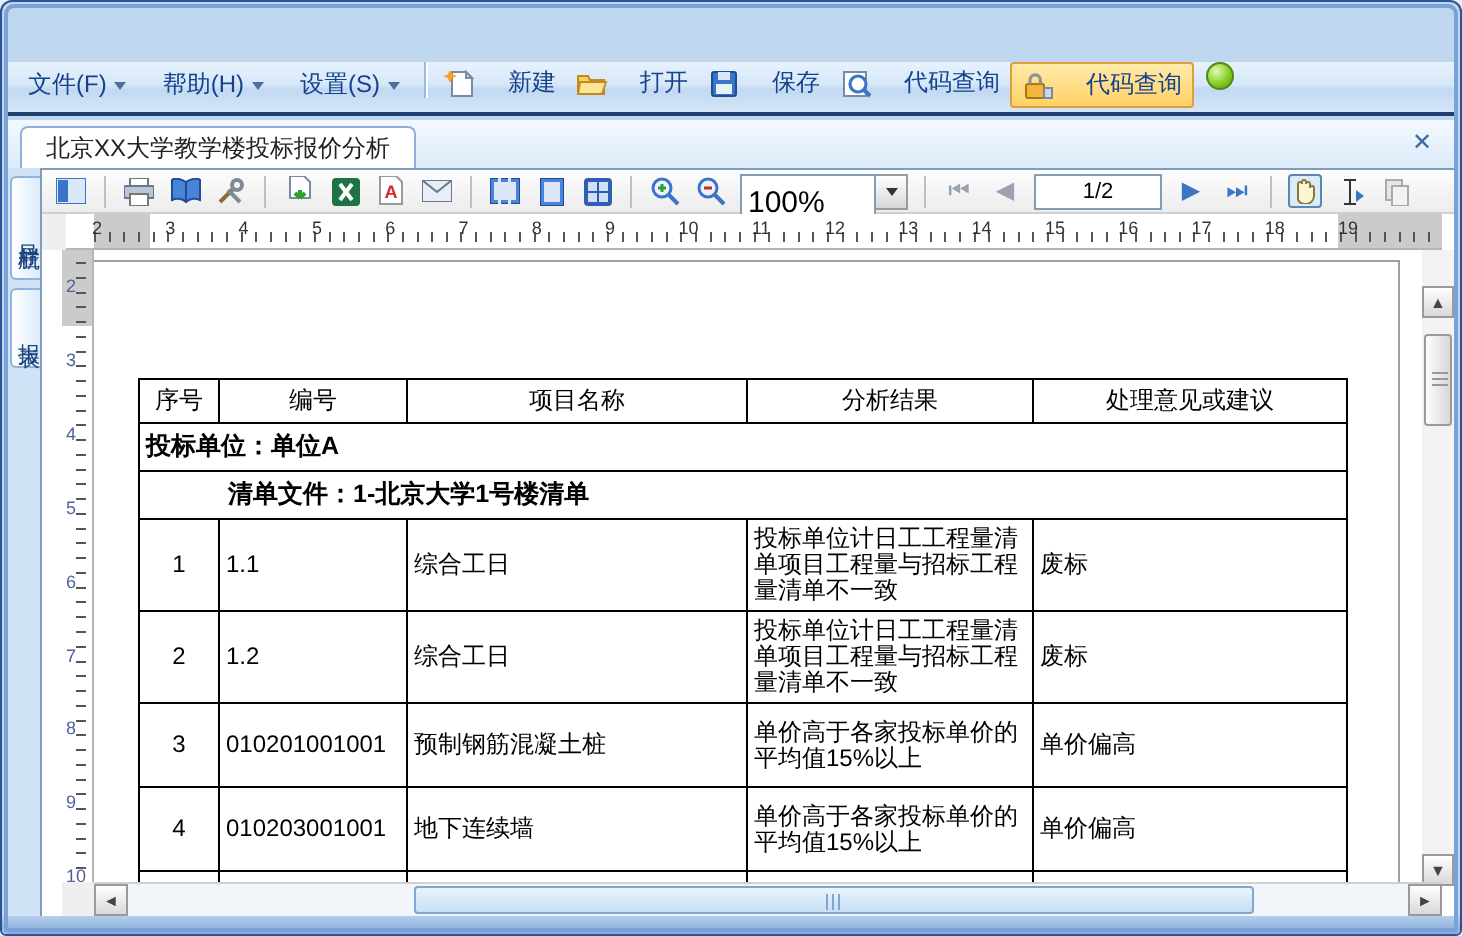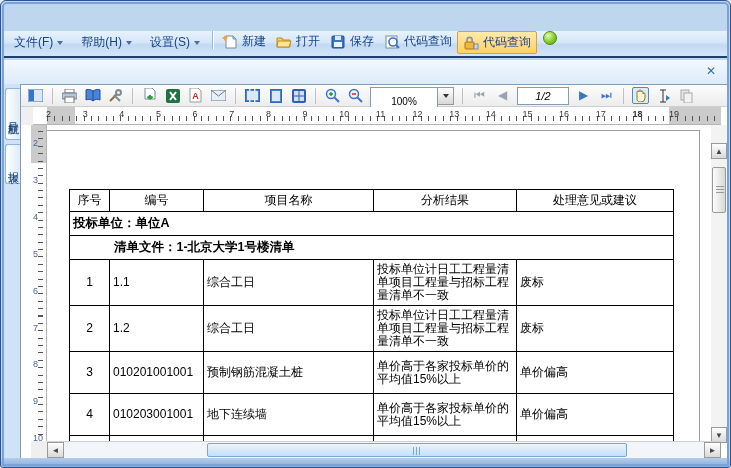--- a/index.html
+++ b/index.html
@@ -12,45 +12,45 @@
   .app-icon{width:16px;height:16px;margin:0 6px 0 10px;background:linear-gradient(#fdfeff,#c8ddf5);border:1px solid #6f9bd1;border-radius:3px;}
   .title-text{flex:1;text-align:center;font-size:13px;color:#17427e;text-shadow:0 1px 0 #ffffff;white-space:nowrap;overflow:hidden;}
   .win-btns{display:flex;gap:14px;margin-right:16px;}
   .win-btn{width:22px;height:16px;display:flex;align-items:center;justify-content:center;color:#3f66a0;cursor:pointer;}
 
   
   .menubar{position:absolute;left:3px;top:30px;width:725px;height:27px;background:linear-gradient(#e7f2fd 0%,#d6e7f9 45%,#c2d9f2 55%,#d4e5f7 100%);border-bottom:2px solid #1f3f6e;display:flex;align-items:flex-start;font-size:12px;color:#15428b;}
   .menu-item{display:flex;align-items:center;gap:4px;padding:3px 8px;margin-left:2px;border-radius:2px;cursor:default;}
   .dd-arrow{width:0;height:0;border-left:3px solid transparent;border-right:3px solid transparent;border-top:4px solid #4d6e9e;}
   .mb-sep{width:1px;height:18px;background:#9db9dd;margin:0 4px;box-shadow:1px 0 0 #ffffff;}
-  .tool-btn{display:flex;align-items:center;gap:4px;padding:2px 5px;border-radius:2px;cursor:default;white-space:nowrap;}
+  .tool-btn{display:flex;align-items:center;gap:16px;padding:2px 5px;border-radius:2px;cursor:default;white-space:nowrap;}
   .tool-btn.highlight{background:linear-gradient(#ffeaa9,#ffd166);border:1px solid #dd9f3d;}
   .tb-ico{width:16px;height:16px;display:inline-block;}
   .status-ball{width:14px;height:14px;border-radius:50%;margin-left:6px;background:radial-gradient(circle at 35% 30%,#e2f8b4,#86cf27 55%,#569310);border:1px solid #4e8a10;}
 
   
   .tabbar{position:absolute;left:3px;top:59px;width:725px;height:24px;background:linear-gradient(#f3f8fe,#dcebfa);}
   .doc-tab{position:absolute;left:6px;bottom:0;height:21px;padding:0 12px;background:#ffffff;border:1px solid #8fb0d8;border-bottom:none;border-radius:4px 4px 0 0;font-size:12px;color:#222;display:flex;align-items:center;}
   .tab-close{position:absolute;right:10px;top:3px;width:16px;height:16px;color:#3b6ea5;font-weight:bold;font-size:12px;text-align:center;line-height:16px;cursor:pointer;}
 
   
   .main{position:absolute;left:3px;top:83px;width:725px;height:375px;background:#cfe2f6;}
   .side-strip{position:absolute;left:0;top:0;width:16px;height:100%;background:#cfe2f6;}
   .side-tab{position:absolute;left:1px;width:15px;background:linear-gradient(90deg,#ffffff,#dcebfa);border:1px solid #8fb4dd;border-right:none;border-radius:3px 0 0 3px;writing-mode:vertical-rl;text-orientation:upright;font-size:11px;color:#1c447e;display:flex;align-items:center;justify-content:center;padding:6px 0;cursor:pointer;letter-spacing:1px;}
   .preview{position:absolute;left:16px;top:0;width:709px;height:375px;background:#ffffff;border:1px solid #7f9db9;}
 
   
   .ptoolbar{position:absolute;left:0;top:0;width:707px;height:22px;background:linear-gradient(#fdfdfd,#ececec);border-bottom:1px solid #cfcfcf;display:flex;align-items:center;padding-left:6px;gap:6px;}
   .p-ico{width:17px;height:17px;flex:0 0 auto;display:flex;align-items:center;justify-content:center;cursor:pointer;}
   .p-sep{width:1px;height:16px;background:#c0c0c0;margin:0 2px;flex:0 0 auto;}
   .zoom-combo{display:flex;flex:0 0 auto;height:18px;}
-  .zoom-input{width:68px;height:18px;border:1px solid #7f9db9;font-size:10px;padding:14px 3px;font-family:"Liberation Sans",sans-serif;text-align:center;}
+  .zoom-input{width:68px;height:18px;border:1px solid #7f9db9;font-size:15px;padding:14px 3px;font-family:"Liberation Sans",sans-serif;}
   .combo-btn{width:16px;height:18px;background:linear-gradient(#fefefe,#d8d8d8);border:1px solid #9a9a9a;border-left:none;display:flex;align-items:center;justify-content:center;cursor:pointer;}
   .combo-btn .dd-arrow{border-top-color:#333;}
-  .page-input{width:52px;height:18px;border:1px solid #7f9db9;font-size:11px;text-align:center;padding:1px;font-family:"Liberation Sans",sans-serif;flex:0 0 auto;font-style:italic;}
+  .page-input{width:64px;height:18px;border:1px solid #7f9db9;font-size:11px;text-align:center;padding:1px;font-family:"Liberation Sans",sans-serif;flex:0 0 auto;}
   .nav-ico{font-size:12px;line-height:17px;}
   .tool-pressed{border:1px solid #5c85b0;background:#dcebfa;border-radius:2px;}
 
   
   .hruler{position:absolute;left:12px;top:22px;width:688px;height:18px;background:#ffffff;border-bottom:1px solid #b5b5b5;overflow:hidden;}
   .hruler .ticks{position:absolute;left:14px;right:0;bottom:3px;height:5px;background:repeating-linear-gradient(to right,#555 0 1px,transparent 1px 7.33px);}
   .hnum{position:absolute;top:2px;font-size:9px;color:#333;}
   .hmargin{position:absolute;top:0;height:100%;background:#b9b9b9;opacity:.75;}
   .vruler{position:absolute;left:10px;top:40px;width:16px;height:318px;background:#ffffff;border-right:1px solid #b5b5b5;overflow:hidden;}
   .vruler .ticks{position:absolute;top:6px;bottom:0;right:3px;width:5px;background:repeating-linear-gradient(to bottom,#555 0 1px,transparent 1px 7.38px);}
@@ -156,20 +156,23 @@
             <path d="M4 7 v-2 a2.6 2.6 0 0 1 5.2 0 v2" fill="none" stroke="#8a92a0" stroke-width="1.6"></path>
             <rect x="11" y="9" width="4" height="5" fill="#cfd8e6" stroke="#7a8aa0"></rect>
           </svg>
       </span>
       <span>代码查询</span>
     </div>
     <div class="status-ball"></div>
   </div>
 
   <div class="tabbar">
+    <div class="doc-tab">
+      <span>北京XX大学教学楼投标报价分析</span>
+    </div>
     <div class="tab-close">✕</div>
   </div>
 
   <div class="main">
     <div class="side-strip">
       <div class="side-tab" style="top:4px;height:52px;">
         <span>导航栏</span>
       </div>
       <div class="side-tab" style="top:60px;height:40px;">
         <span>报表</span>
@@ -318,21 +321,21 @@
           <span class="hnum" style="left: 232.9px;">8</span>
           <span class="hnum" style="left: 269.55px;">9</span>
           <span class="hnum" style="left: 306.2px;">10</span>
           <span class="hnum" style="left: 342.85px;">11</span>
           <span class="hnum" style="left: 379.5px;">12</span>
           <span class="hnum" style="left: 416.15px;">13</span>
           <span class="hnum" style="left: 452.8px;">14</span>
           <span class="hnum" style="left: 489.45px;">15</span>
           <span class="hnum" style="left: 526.1px;">16</span>
           <span class="hnum" style="left: 562.75px;">17</span>
-          <span class="hnum" style="left: 599.4px; font-weight: bold;">18</span>
+          <span class="hnum" style="left: 599.4px;">18</span>
           <span class="hnum" style="left: 636.05px;">19</span>
         </div>
       <div class="vruler">
         <div class="vmargin" style="top:0;height:38px;"></div>
         <div class="ticks"></div>
       <span class="vnum" style="top: 13px;">2</span>
           <span class="vnum" style="top: 49.9px;">3</span>
           <span class="vnum" style="top: 86.8px;">4</span>
           <span class="vnum" style="top: 123.7px;">5</span>
           <span class="vnum" style="top: 160.6px;">6</span>

